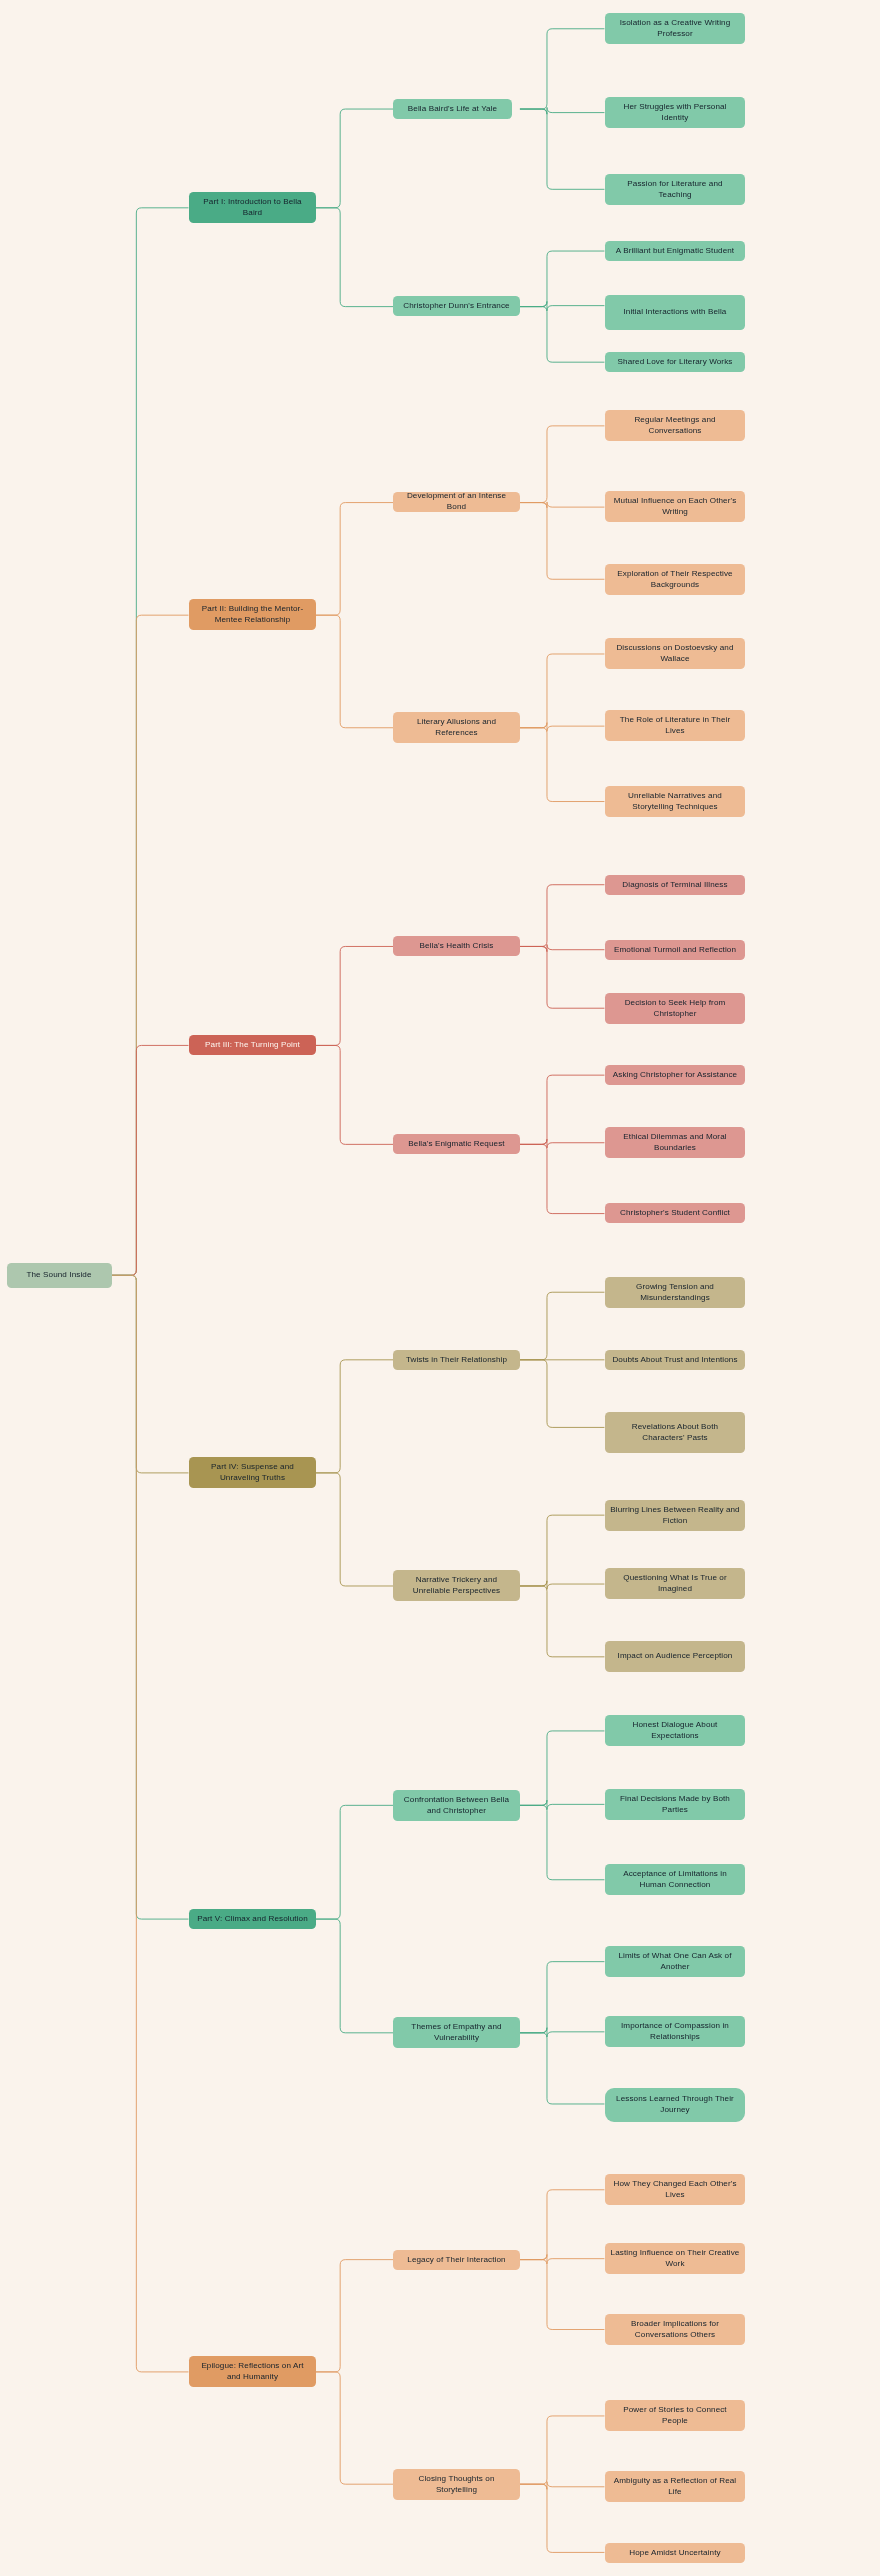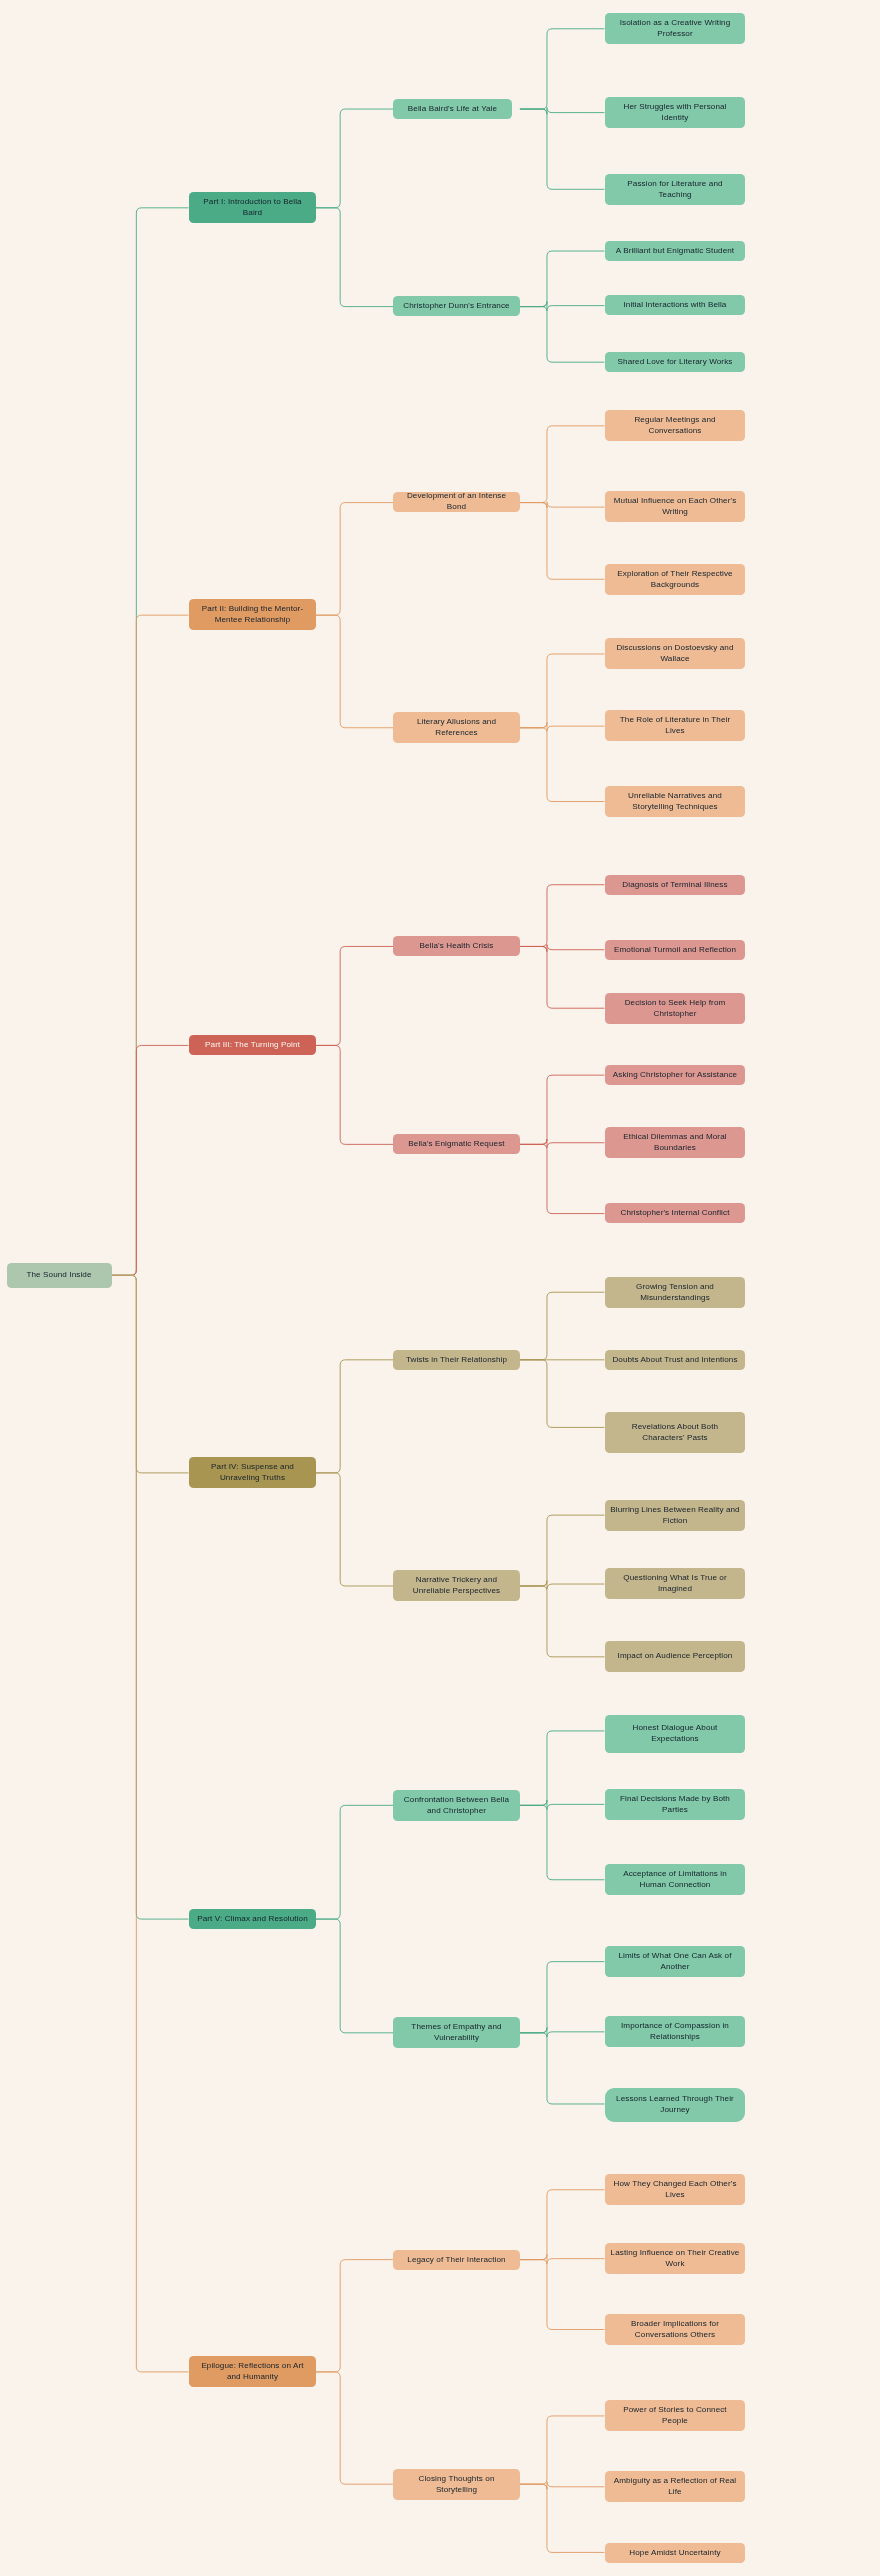--- a/index.html
+++ b/index.html
@@ -129,21 +129,21 @@
     </div>
     <div class="node lvl3" style="left: 605px; top: 174px; width: 140px; height: 31px; background: rgb(129, 201, 169);">
       <span>Passion for Literature and Teaching</span>
     </div>
     <div class="node lvl2" style="left: 393px; top: 296px; width: 127px; height: 20px; background: rgb(129, 201, 169);">
       <span>Christopher Dunn's Entrance</span>
     </div>
     <div class="node lvl3" style="left: 605px; top: 241px; width: 140px; height: 20px; background: rgb(129, 201, 169);">
       <span>A Brilliant but Enigmatic Student</span>
     </div>
-    <div class="node lvl3" style="left: 605px; top: 295px; width: 140px; height: 20px; background: rgb(129, 201, 169);">
+    <div class="node lvl3" style="left: 605px; top: 295px; width: 140px; height: 35px; background: rgb(129, 201, 169);">
       <span>Initial Interactions with Bella</span>
     </div>
     <div class="node lvl3" style="left: 605px; top: 352px; width: 140px; height: 20px; background: rgb(129, 201, 169);">
       <span>Shared Love for Literary Works</span>
     </div>
     <div class="node lvl1" style="left: 189px; top: 599px; width: 127px; height: 31px; background: rgb(224, 155, 99);">
       <span>Part II: Building the Mentor-Mentee Relationship</span>
     </div>
     <div class="node lvl2" style="left: 393px; top: 492px; width: 127px; height: 20px; background: rgb(238, 187, 148);">
       <span>Development of an Intense Bond</span>
@@ -187,21 +187,21 @@
     <div class="node lvl2" style="left: 393px; top: 1134px; width: 127px; height: 20px; background: rgb(221, 151, 145);">
       <span>Bella's Enigmatic Request</span>
     </div>
     <div class="node lvl3" style="left: 605px; top: 1065px; width: 140px; height: 20px; background: rgb(221, 151, 145);">
       <span>Asking Christopher for Assistance</span>
     </div>
     <div class="node lvl3" style="left: 605px; top: 1127px; width: 140px; height: 31px; background: rgb(221, 151, 145);">
       <span>Ethical Dilemmas and Moral Boundaries</span>
     </div>
     <div class="node lvl3" style="left: 605px; top: 1203px; width: 140px; height: 20px; background: rgb(221, 151, 145);">
-      <span>Christopher's Internal Conflict</span>
+      <span>Christopher's Student Conflict</span>
     </div>
     <div class="node lvl1" style="left: 189px; top: 1457px; width: 127px; height: 31px; background: rgb(168, 149, 82);">
       <span>Part IV: Suspense and Unraveling Truths</span>
     </div>
     <div class="node lvl2" style="left: 393px; top: 1350px; width: 127px; height: 20px; background: rgb(196, 182, 140);">
       <span>Twists in Their Relationship</span>
     </div>
     <div class="node lvl3" style="left: 605px; top: 1277px; width: 140px; height: 31px; background: rgb(196, 182, 140);">
       <span>Growing Tension and Misunderstandings</span>
     </div>
@@ -222,21 +222,21 @@
     </div>
     <div class="node lvl3" style="left: 605px; top: 1641px; width: 140px; height: 31px; background: rgb(196, 182, 140);">
       <span>Impact on Audience Perception</span>
     </div>
     <div class="node lvl1" style="left: 189px; top: 1909px; width: 127px; height: 20px; background: rgb(74, 171, 134);">
       <span>Part V: Climax and Resolution</span>
     </div>
     <div class="node lvl2" style="left: 393px; top: 1790px; width: 127px; height: 31px; background: rgb(129, 201, 169);">
       <span>Confrontation Between Bella and Christopher</span>
     </div>
-    <div class="node lvl3" style="left: 605px; top: 1715px; width: 140px; height: 38px; background: rgb(129, 201, 169);">
+    <div class="node lvl3" style="left: 605px; top: 1715px; width: 140px; height: 31px; background: rgb(129, 201, 169);">
       <span>Honest Dialogue About Expectations</span>
     </div>
     <div class="node lvl3" style="left: 605px; top: 1789px; width: 140px; height: 31px; background: rgb(129, 201, 169);">
       <span>Final Decisions Made by Both Parties</span>
     </div>
     <div class="node lvl3" style="left: 605px; top: 1864px; width: 140px; height: 31px; background: rgb(129, 201, 169);">
       <span>Acceptance of Limitations in Human Connection</span>
     </div>
     <div class="node lvl2" style="left: 393px; top: 2017px; width: 127px; height: 31px; background: rgb(129, 201, 169);">
       <span>Themes of Empathy and Vulnerability</span>

